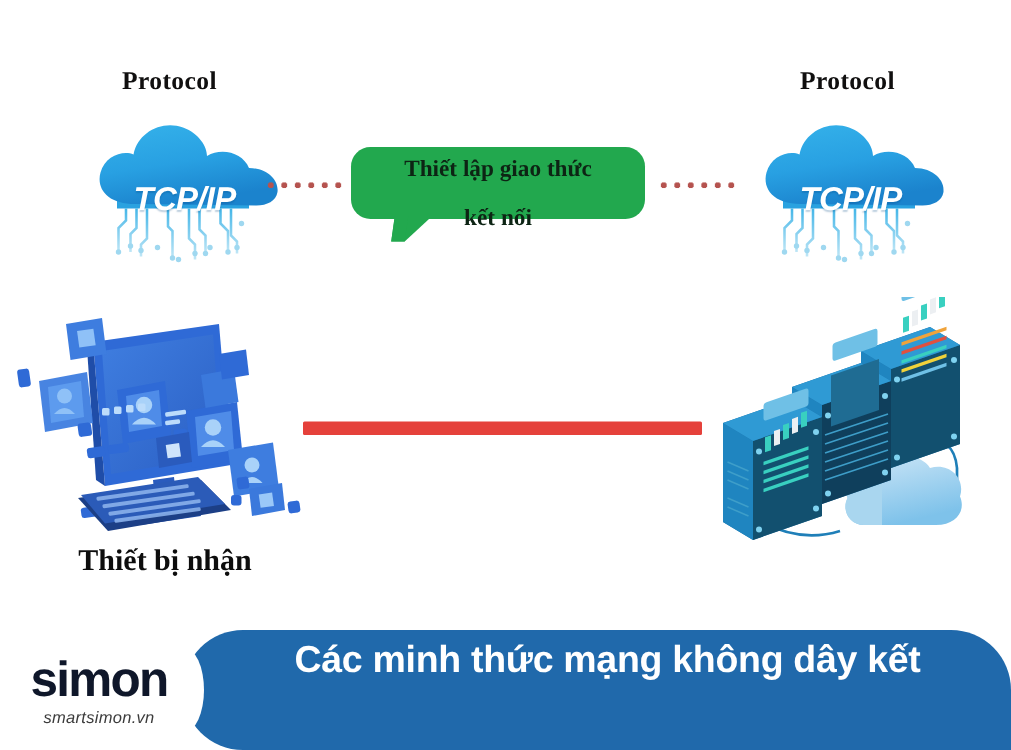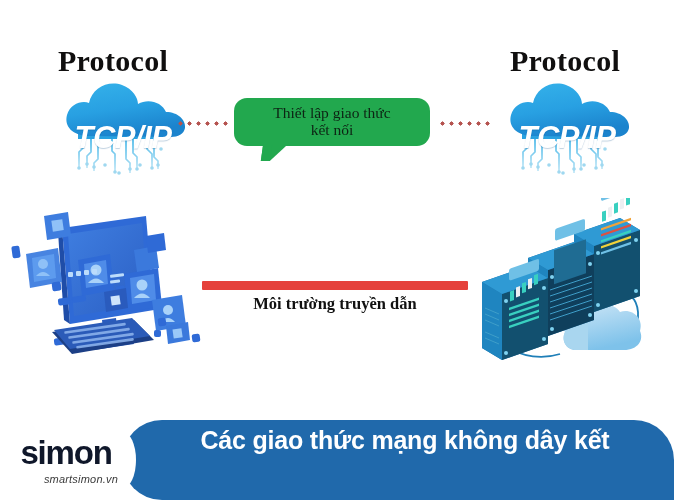--- a/index.html
+++ b/index.html
@@ -12,38 +12,38 @@
   }
   .stage{position:absolute;left:0;top:0;width:674px;height:500px;}
 
   
   .abs{position:absolute;}
 
   
   .protocol-label{
     font-family:"Liberation Serif", serif;
     font-weight:bold;
-    font-size:30px;
+    font-size:17px;
     color:#100f0f;
     letter-spacing:0.3px;
     white-space:nowrap;
     text-align:center;
   }
 
   
   .cloud-wrap{width:150px;height:120px;}
   .cloud-text{
     position:absolute;
     left:0;right:0;
     top:46px;
     text-align:center;
     font-family:"Liberation Sans", sans-serif;
     font-weight:bold;
     font-style:italic;
-    font-size:31px;
+    font-size:22px;
     color:#ffffff;
     letter-spacing:-0.5px;
     text-shadow:0 1px 1px rgba(0,70,130,.25);
     pointer-events:none;
   }
 
   
   .dots{
     height:5px;
     background-image:radial-gradient(circle, #b5534f 0px, #b5534f 1.9px, rgba(0,0,0,0) 2.2px);
@@ -56,25 +56,26 @@
   .bubble{
     width:196px;height:48px;
     background:#22a84e;
     border-radius:13px;
     display:flex;align-items:center;justify-content:center;
     flex-direction:column;
     line-height:1.08;
   }
   .bubble-text{
     font-family:"Liberation Serif", serif;
-    font-weight:normal;
+    font-weight:bold;
     font-size:15.5px;
     color:#0d2414;
     text-align:center;
     white-space:nowrap;
+    margin-top:16px;
   }
   .bubble-tail{
     position:absolute;
     left:28px;top:46px;
     width:0;height:0;
     border-left:9px solid #22a84e;
     border-right:16px solid transparent;
     border-top:17px solid #22a84e;
     border-bottom:0 solid transparent;
     transform:skewX(-8deg);
@@ -140,21 +141,20 @@
     color:#0f172a;
     line-height:1;
   }
   .logo-sub{
     font-family:"Liberation Sans", sans-serif;
     font-style:italic;
     font-size:11px;
     color:#3b3b3b;
     margin-top:4px;
     letter-spacing:0.2px;
-    text-align:right;
   }
 </style>
 </head>
 <body>
 
 <div class="stage">
 
   <div class="abs protocol-label" style="left:38px;top:44px;width:150px;">Protocol</div>
 
   <div class="abs cloud-wrap" style="left:48px;top:74px;">
@@ -445,27 +445,27 @@
         </g>
         <circle cx="44" cy="103" r="2" fill="#7fd2f0"></circle>
         <circle cx="82" cy="90" r="2" fill="#7fd2f0"></circle>
         <circle cx="44" cy="155" r="2" fill="#7fd2f0"></circle>
         <circle cx="82" cy="141" r="2" fill="#7fd2f0"></circle>
       </g>
     </svg>
   </div>
 
   <div class="abs red-bar" style="left:202px;top:281px;width:266px;height:9px;"></div>
-  <div class="abs medium-label" style="left:190px;top:294px;width:290px;">Môi trường truyền dẫn</div>
-
+
+  <div class="abs device-caption" style="left:10px;top:363px;width:200px;">Thiết bị nhận</div>
 
   <div class="banner"></div>
   <div class="banner-notch"></div>
   <div class="banner-text">
-    <div>Các giao thức mạng không dây kết</div>
+    <div>Các minh thức mạng không dây kết</div>
   </div>
 
   <div class="logo-wrap">
     <div class="logo-main">simon</div>
     <div class="logo-sub">smartsimon.vn</div>
   </div>
 
 </div>
 
 </body></html>

